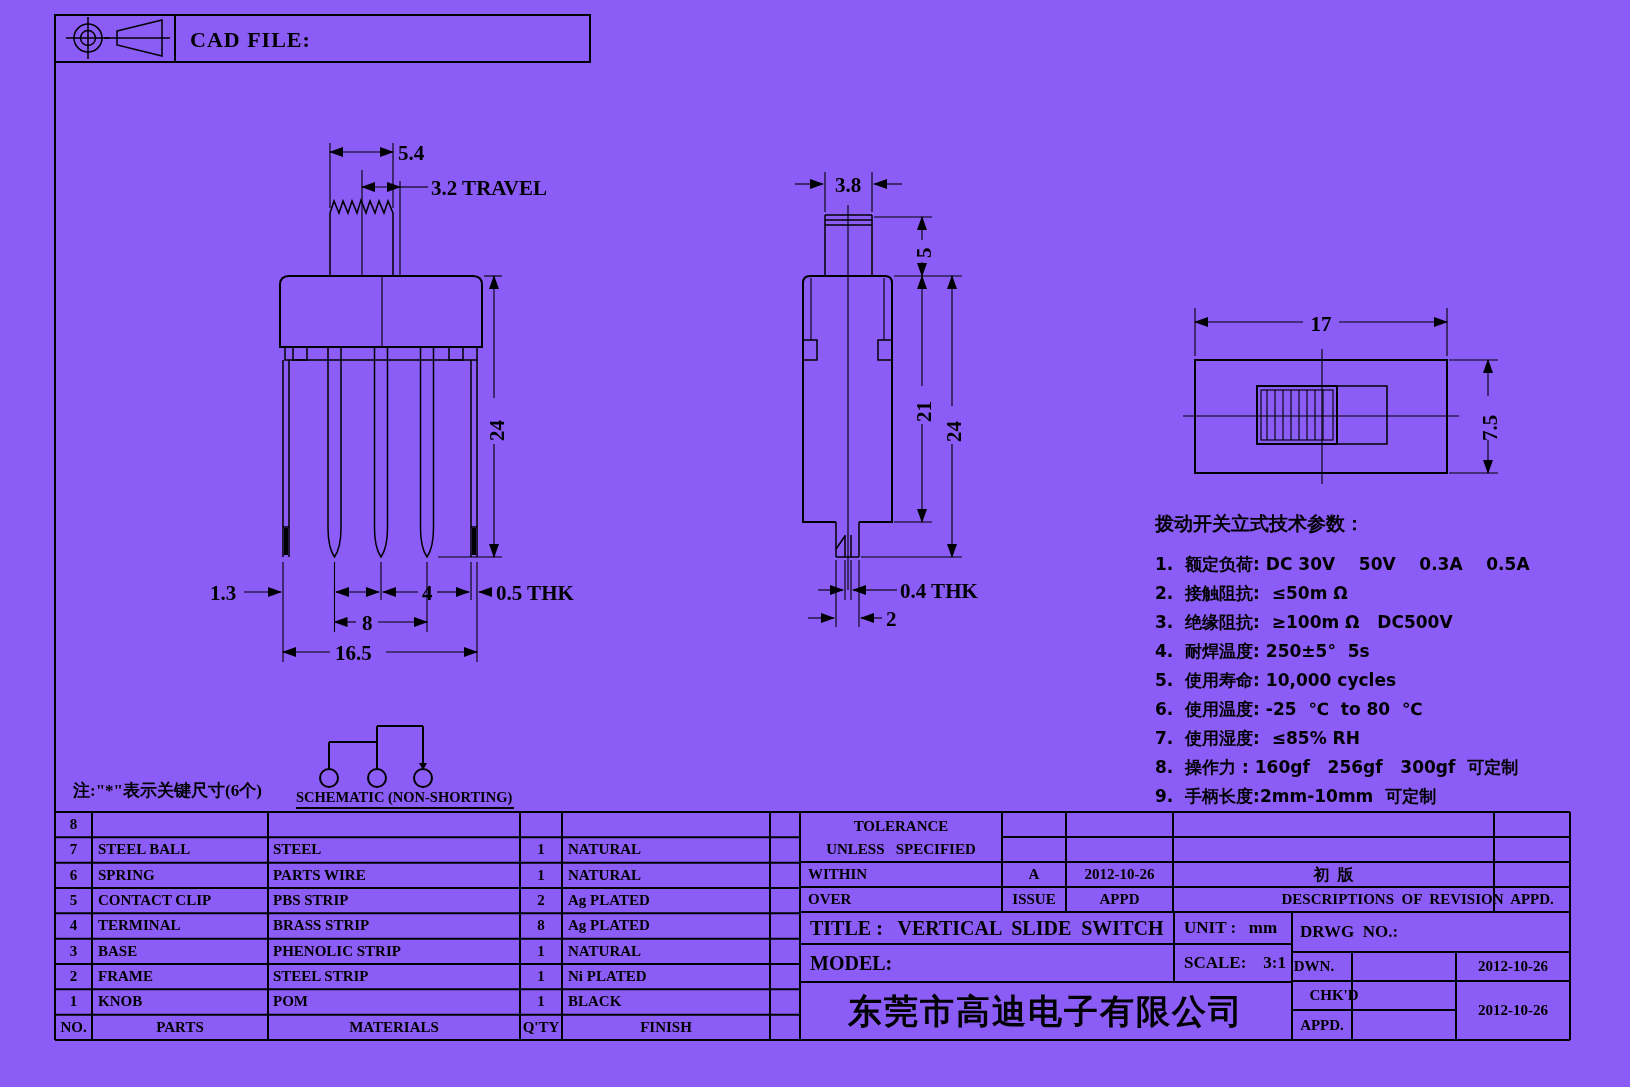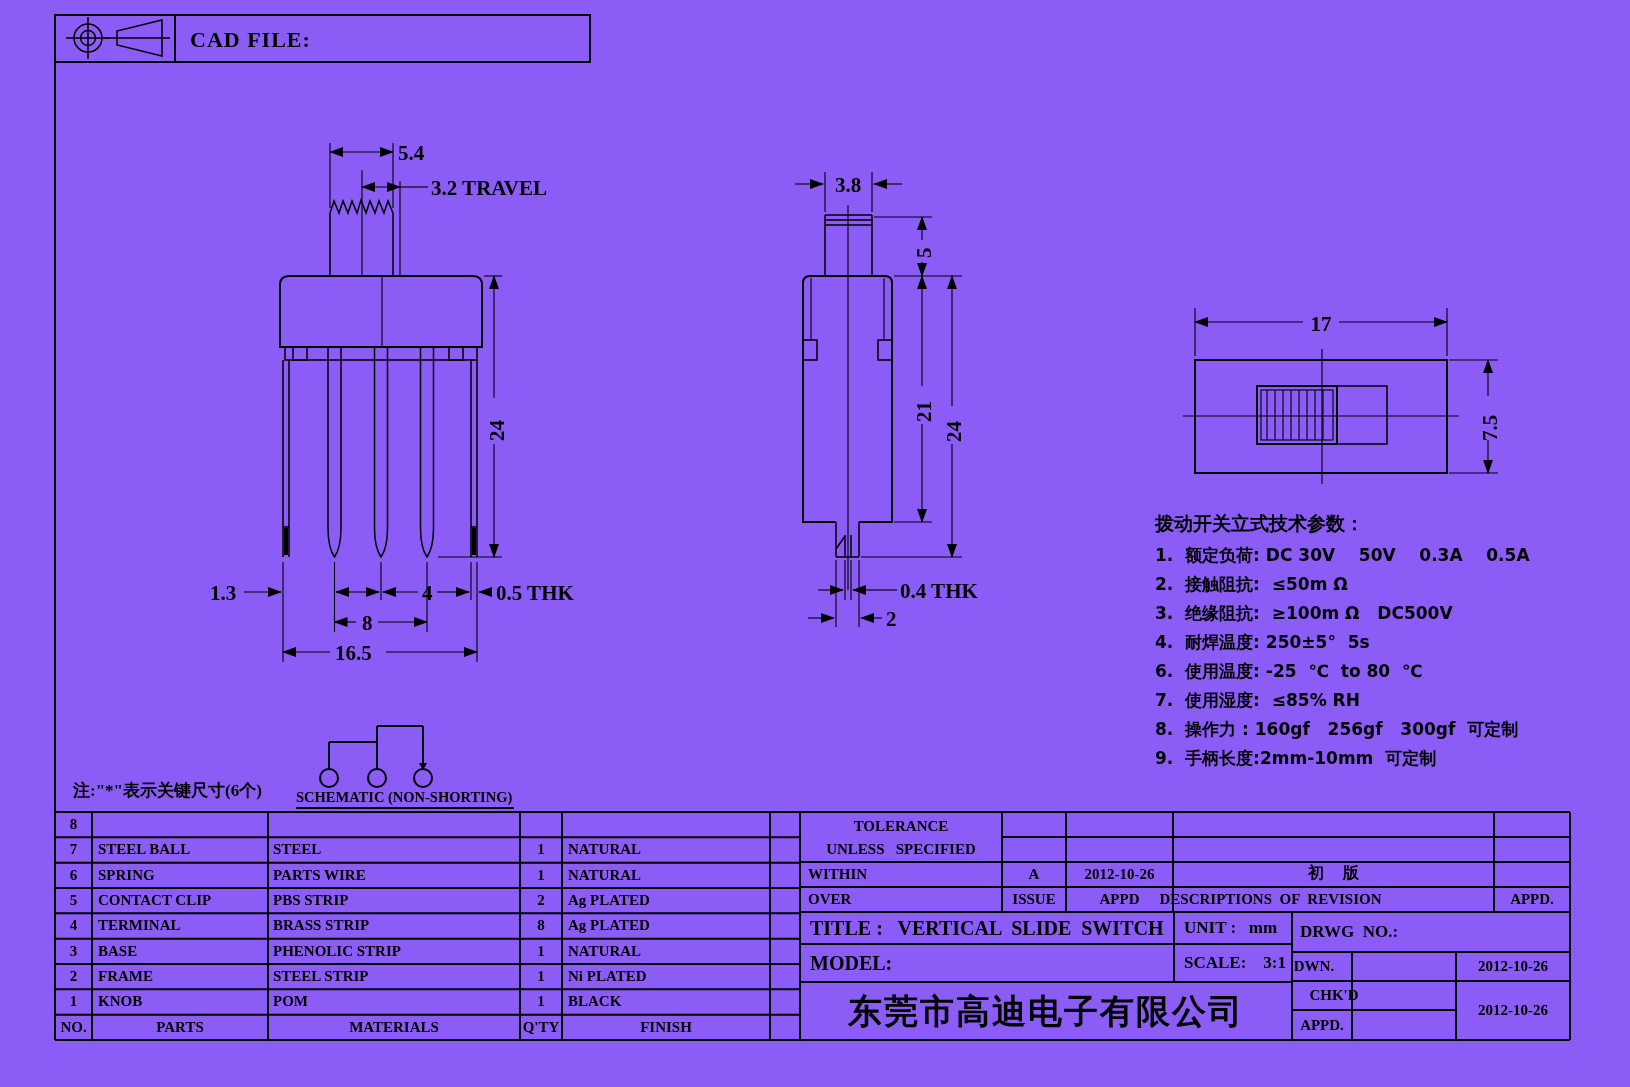--- a/index.html
+++ b/index.html
@@ -8,24 +8,24 @@
   #page svg{position:absolute;top:0;left:0;}
   svg text{font-family:"Liberation Serif",serif;font-weight:bold;font-size:21px;fill:#000;stroke:none;}
   svg text.cad{font-size:22px;letter-spacing:1px;}
   .ol{stroke:#000;stroke-width:2;fill:none;}
   .md{stroke:#000;stroke-width:1.5;fill:none;}
   .th{stroke:#000;stroke-width:1.1;fill:none;}
   .dim{stroke:#000;stroke-width:1.1;fill:none;}
   .tbl{stroke:#000;stroke-width:2;fill:none;}
   .txt{position:absolute;color:#000;font-weight:bold;white-space:pre;line-height:25px;height:25px;font-size:15px;}
   .ctr{text-align:center;}
-  .sans{font-family:Liberation Mono, monospace;border-radius:12px;}
+  .sans{font-family:Liberation Serif, serif;border-radius:12px;}
   .specs{position:absolute;left:1155px;top:511px;width:440px;font-family:"DejaVu Sans","Liberation Sans",sans-serif;
          font-weight:bold;color:#000;}
-  .specs .sp-title{font-size:19px;margin-bottom:4px;}
+  .specs .sp-title{font-size:19px;margin-bottom:13px;}
   .specs .sp-item{font-size:17px;line-height:29px;white-space:pre;}
   .note{position:absolute;left:73px;top:779px;font-size:17px;font-weight:bold;white-space:pre;}
   .schcap{position:absolute;left:296px;top:789px;font-size:14.5px;font-weight:bold;
           border-bottom:2px solid #000;padding:0 2px 1px 0;white-space:pre;}
   .company{position:absolute;left:800px;top:982px;width:492px;height:58px;line-height:58px;
            text-align:center;font-size:34px;font-weight:bold;letter-spacing:2px;
            font-family:"DejaVu Sans","Liberation Sans",sans-serif;}
   .tb-big{font-size:20px;}
   .tb-mid{font-size:17px;}
 </style>
@@ -252,20 +252,21 @@
 
 <div class="note">注:"*"表示关键尺寸(6个)</div>
 <div class="schcap">SCHEMATIC (NON-SHORTING)</div>
 
 <div class="specs">
   <div class="sp-title">拨动开关立式技术参数：</div>
   <div class="sp-item">1.  额定负荷: DC 30V    50V    0.3A    0.5A</div>
   <div class="sp-item">2.  接触阻抗:  ≤50m Ω</div>
   <div class="sp-item">3.  绝缘阻抗:  ≥100m Ω   DC500V</div>
   <div class="sp-item">4.  耐焊温度: 250±5°  5s</div>
+  <div class="sp-item">5.  使用寿命: 10,000 cycles</div>
   <div class="sp-item">6.  使用温度: -25  ℃  to 80  ℃</div>
   <div class="sp-item">7.  使用湿度:  ≤85% RH</div>
   <div class="sp-item">8.  操作力 : 160gf   256gf   300gf  可定制</div>
   <div class="sp-item">9.  手柄长度:2mm-10mm  可定制</div>
 </div>
 
 <div>
   <div class="txt ctr" style="left:55px;top:812px;width:37px">8</div>
   <div class="txt" style="left:98px;top:812px"></div>
   <div class="txt" style="left:273px;top:812px"></div>
@@ -324,21 +325,21 @@
 <div>
   <div class="txt ctr" style="left:800px;top:815px;width:202px;line-height:23px;height:23px">TOLERANCE</div>
   <div class="txt ctr" style="left:800px;top:838px;width:202px;line-height:23px;height:23px">UNLESS   SPECIFIED</div>
   <div class="txt" style="left:808px;top:862px">WITHIN</div>
   <div class="txt" style="left:808px;top:887px">OVER</div>
   <div class="txt ctr" style="left:1002px;top:862px;width:64px">A</div>
   <div class="txt ctr" style="left:1066px;top:862px;width:107px">2012-10-26</div>
   <div class="txt ctr sans" style="left:1173px;top:862px;width:321px;font-size:16px">初  版</div>
   <div class="txt ctr" style="left:1002px;top:887px;width:64px">ISSUE</div>
   <div class="txt ctr" style="left:1066px;top:887px;width:107px">APPD</div>
-  <div class="txt ctr" style="left:1110px;top:887px;width:321px">DESCRIPTIONS  OF  REVISION</div>
+  <div class="txt ctr" style="left:1232px;top:887px;width:321px">DESCRIPTIONS  OF  REVISION</div>
   <div class="txt ctr" style="left:1494px;top:887px;width:76px">APPD.</div>
   <div class="txt tb-big" style="left:810px;top:912px;line-height:32px;height:32px">TITLE :   VERTICAL  SLIDE  SWITCH</div>
   <div class="txt tb-mid" style="left:1184px;top:912px;line-height:32px;height:32px">UNIT :   mm</div>
   <div class="txt tb-mid" style="left:1300px;top:912px;line-height:40px;height:40px">DRWG  NO.:</div>
   <div class="txt tb-big" style="left:810px;top:944px;line-height:38px;height:38px">MODEL:</div>
   <div class="txt tb-mid" style="left:1184px;top:944px;line-height:38px;height:38px">SCALE:    3:1</div>
   <div class="company">东莞市高迪电子有限公司</div>
   <div class="txt ctr" style="left:1292px;top:952px;width:44px;line-height:29px;height:29px">DWN.</div>
   <div class="txt ctr" style="left:1456px;top:952px;width:114px;line-height:29px;height:29px">2012-10-26</div>
   <div class="txt ctr" style="left:1292px;top:981px;width:84px;line-height:29px;height:29px">CHK'D</div>

